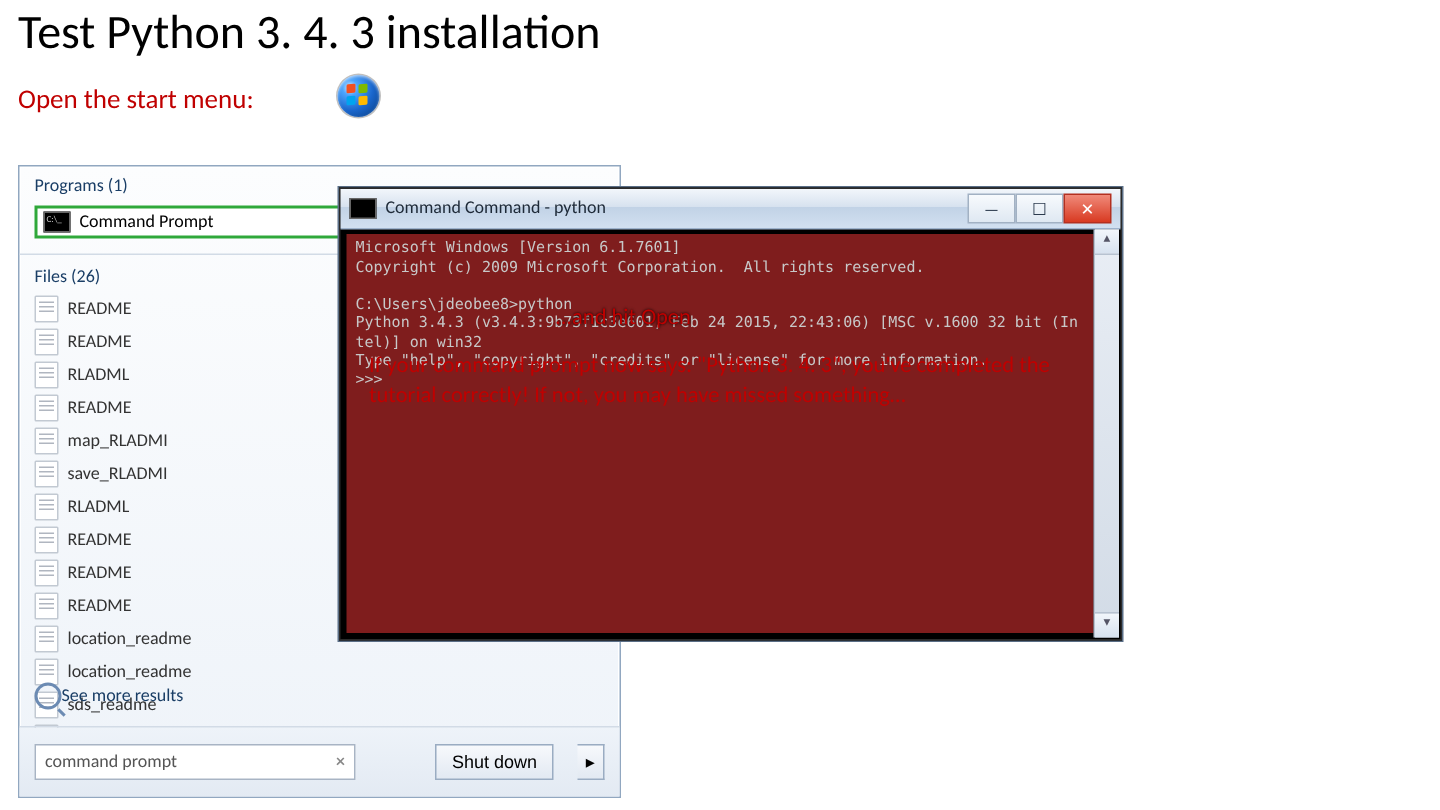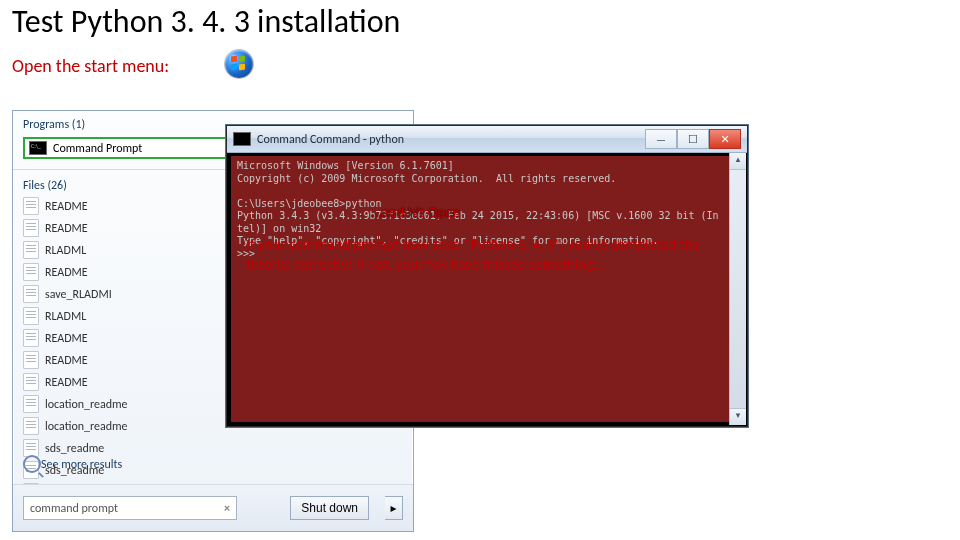--- a/index.html
+++ b/index.html
@@ -365,20 +365,24 @@
     <div class="file">
         <span class="file-icon"></span>
         <span>RLADML</span>
       </div>
     <div class="file">
         <span class="file-icon"></span>
         <span>README</span>
       </div>
     <div class="file">
         <span class="file-icon"></span>
+        <span>map_RLADMI</span>
+      </div>
+    <div class="file">
+        <span class="file-icon"></span>
         <span>save_RLADMI</span>
       </div>
     <div class="file">
         <span class="file-icon"></span>
         <span>RLADML</span>
       </div>
     <div class="file">
         <span class="file-icon"></span>
         <span>README</span>
       </div>

